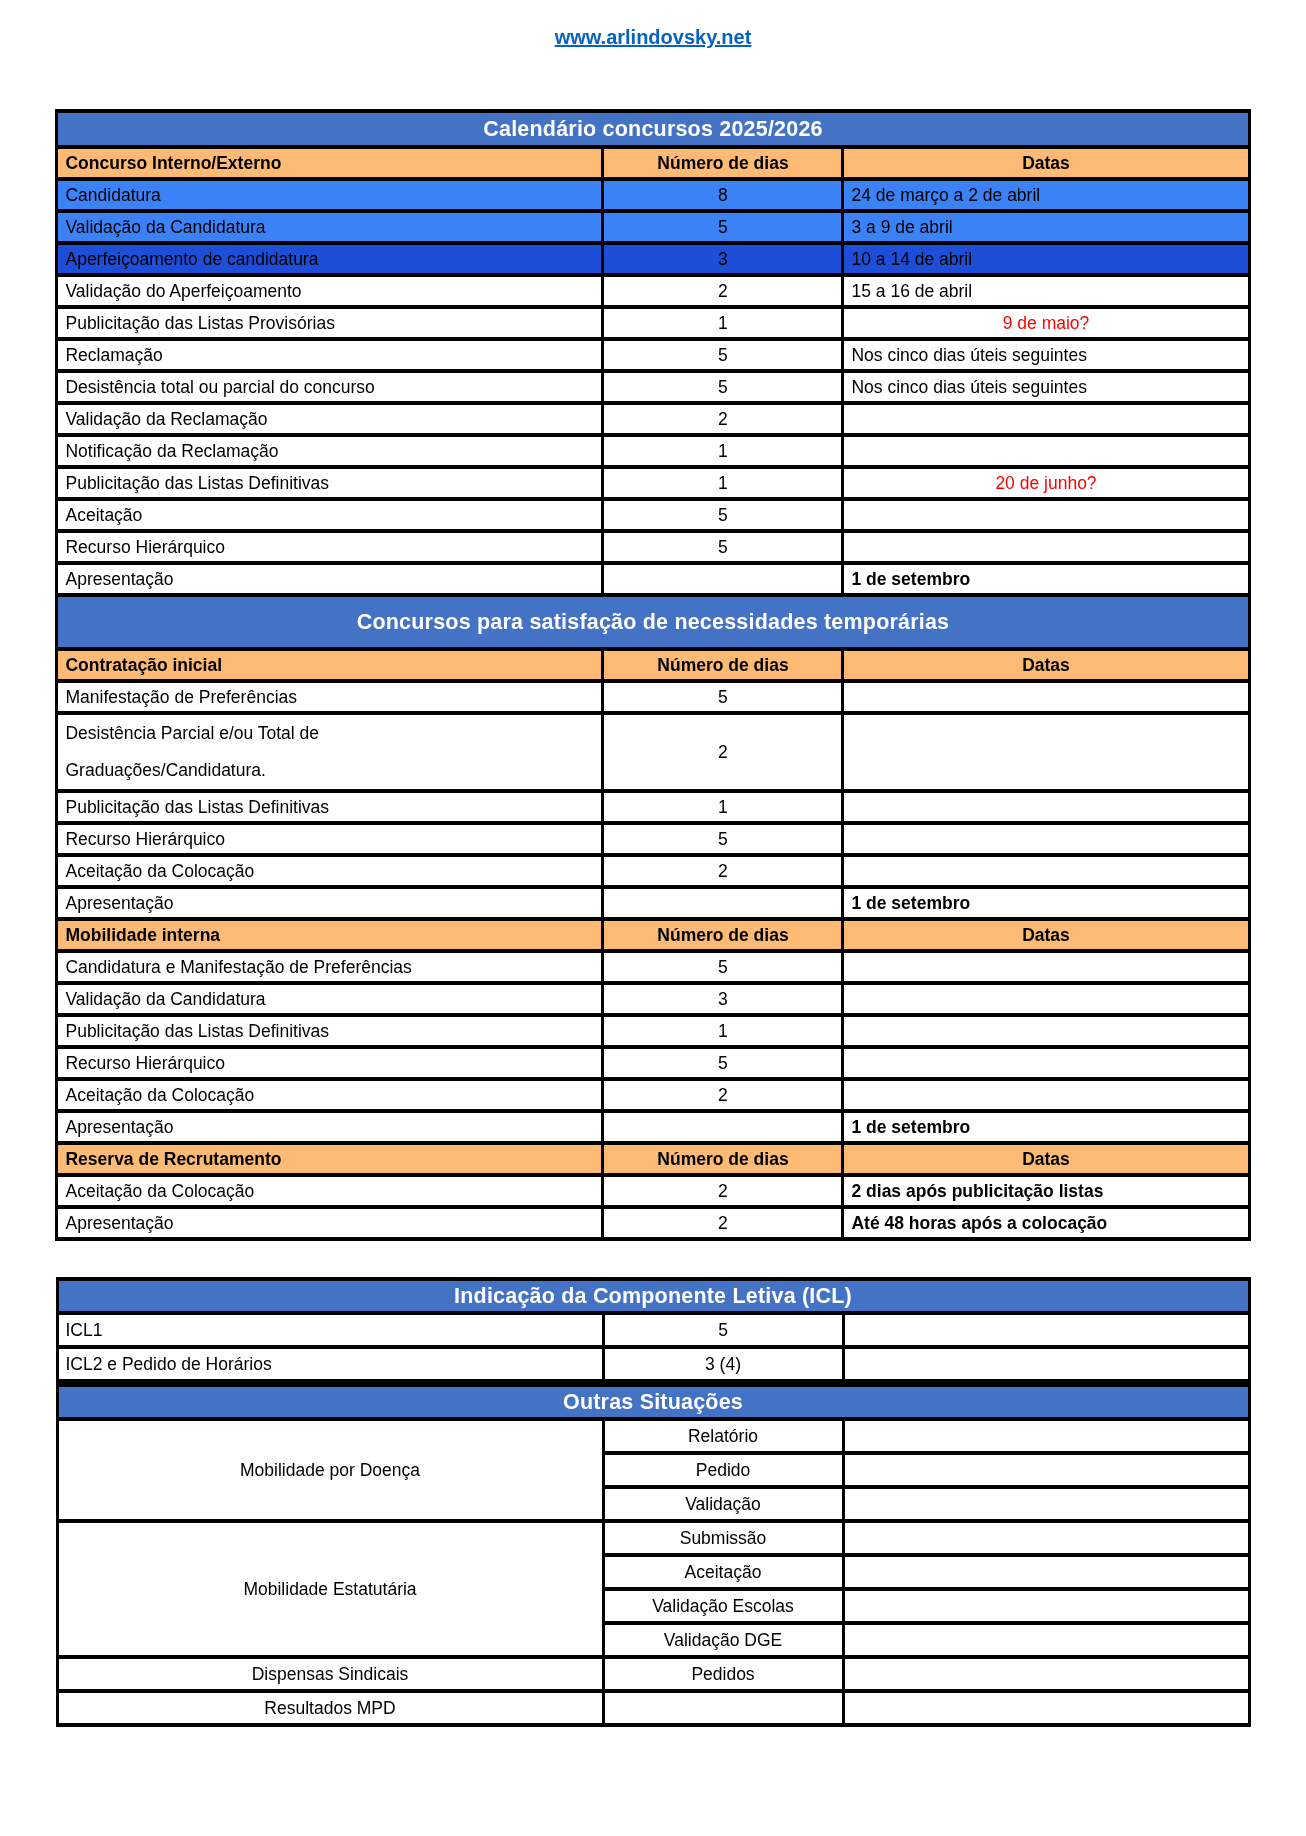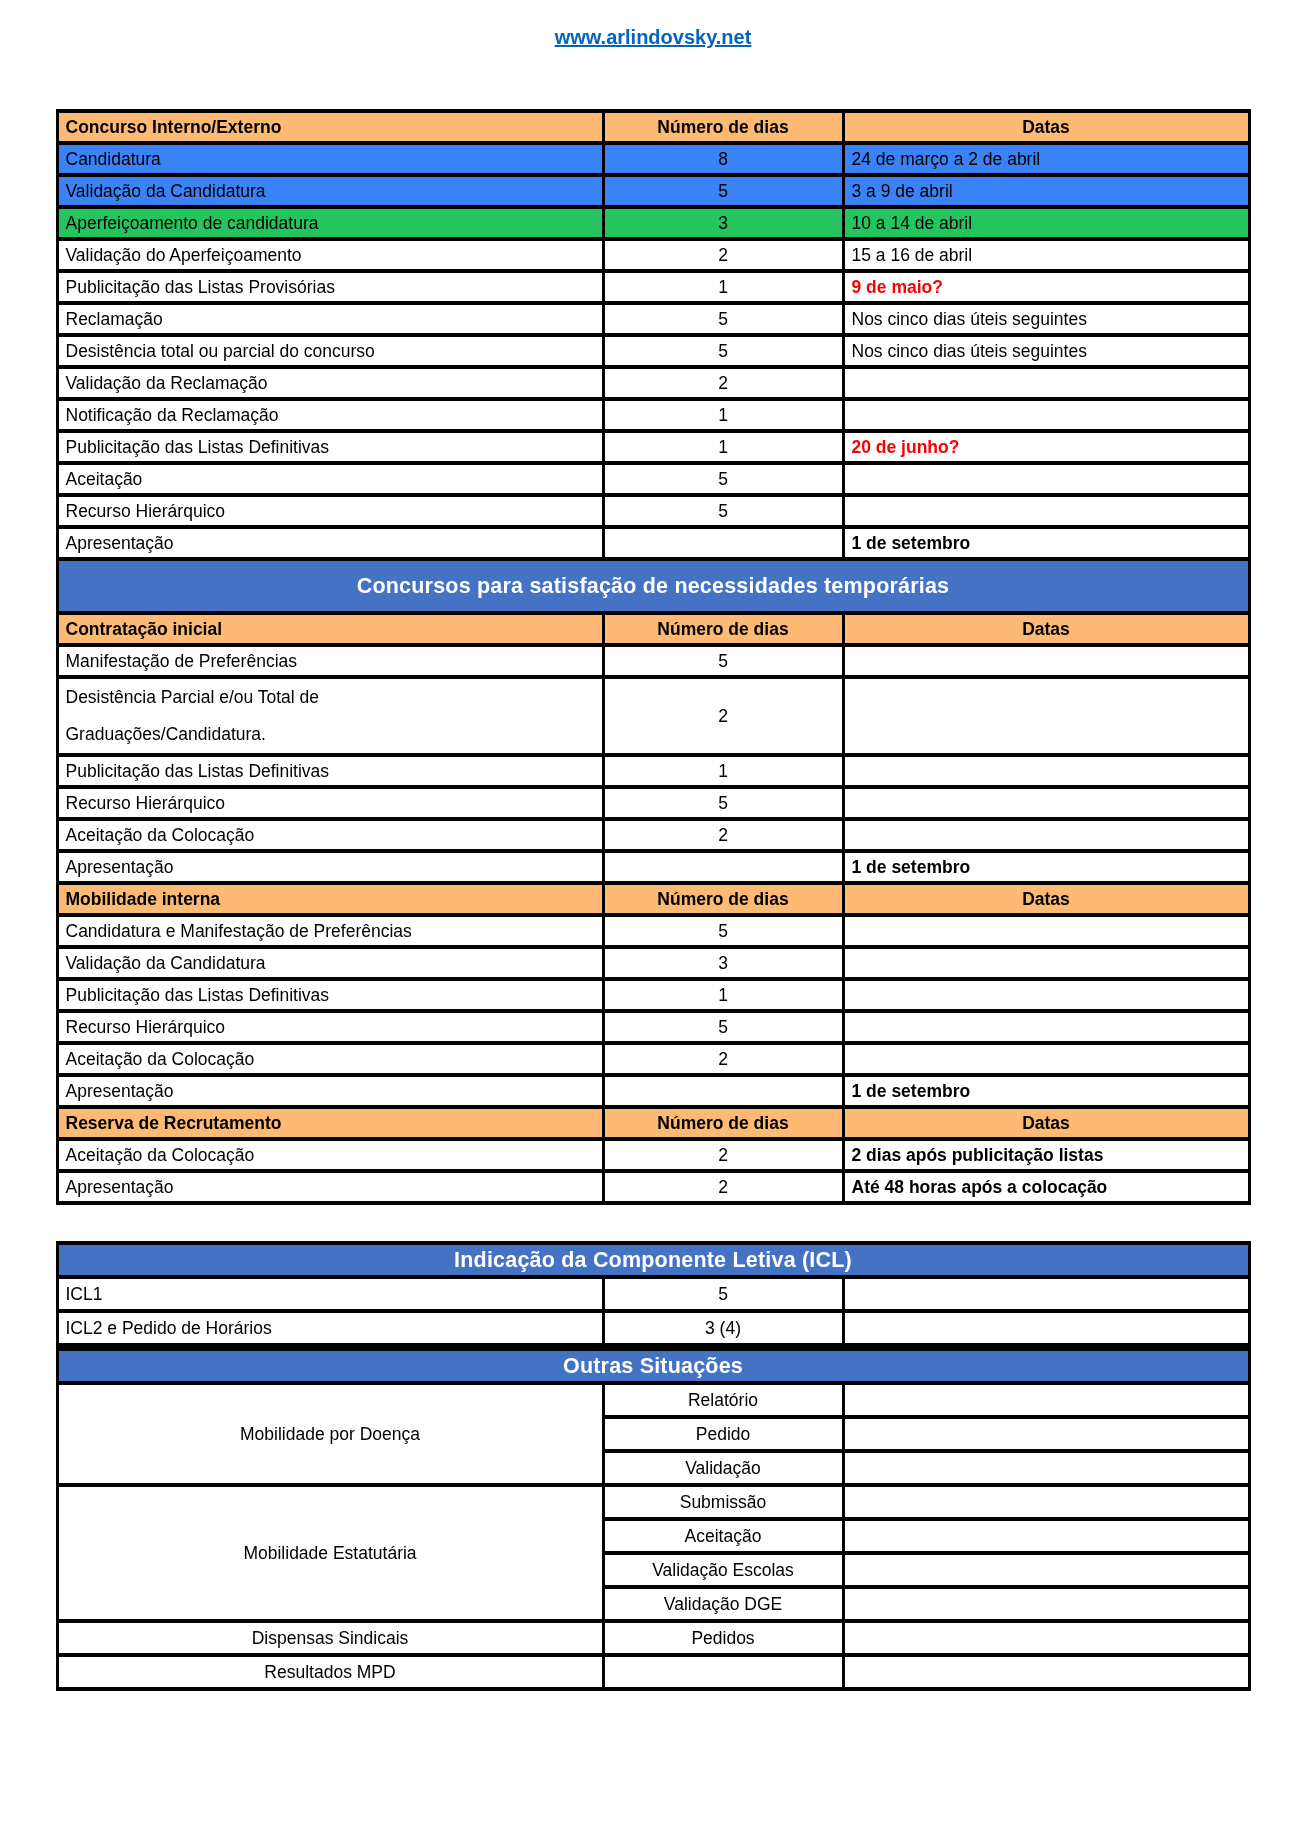--- a/index.html
+++ b/index.html
@@ -49,41 +49,44 @@
     letter-spacing: 0.2px;
   }
   td.banner.tall { line-height: 50px; }
   td.hdr {
     background: #fdba74;
     font-weight: 700;
   }
   td.c2 { text-align: center; padding: 0 2px; }
   .center { text-align: center; }
   td.green  { background: #3b82f6; }
-  td.yellow { background: #22c55e; }
-  td.red  { color: #FF0000; font-weight: 700; }
+  td.yellow { background: #1d4ed8; }
+  td.red  { color: #FF0000; font-weight: 400; text-align: center; }
   td.b    { font-weight: 700; }
   td.twoline { white-space: normal; line-height: 37px; }
   td.empty-row { line-height: 26px; }
 </style>
 </head>
 <body>
 
 <div class="link-wrap">
   <a href="#">www.arlindovsky.net</a>
 </div>
 
 <table id="t1">
   <colgroup>
       <col style="width:546px">
       <col style="width:240px">
       <col style="width:406px">
     </colgroup>
   <tbody>
       <tr>
+        <td class="banner" colspan="3">Calendário concursos 2025/2026</td>
+      </tr>
+      <tr>
         <td class="hdr c1">Concurso Interno/Externo</td>
         <td class="hdr c2">Número de dias</td>
         <td class="hdr c3 center">Datas</td>
       </tr>
       <tr>
         <td class="c1 green">Candidatura</td>
         <td class="c2 green">8</td>
         <td class="c3 green">24 de março a 2 de abril</td>
       </tr>
       <tr>

